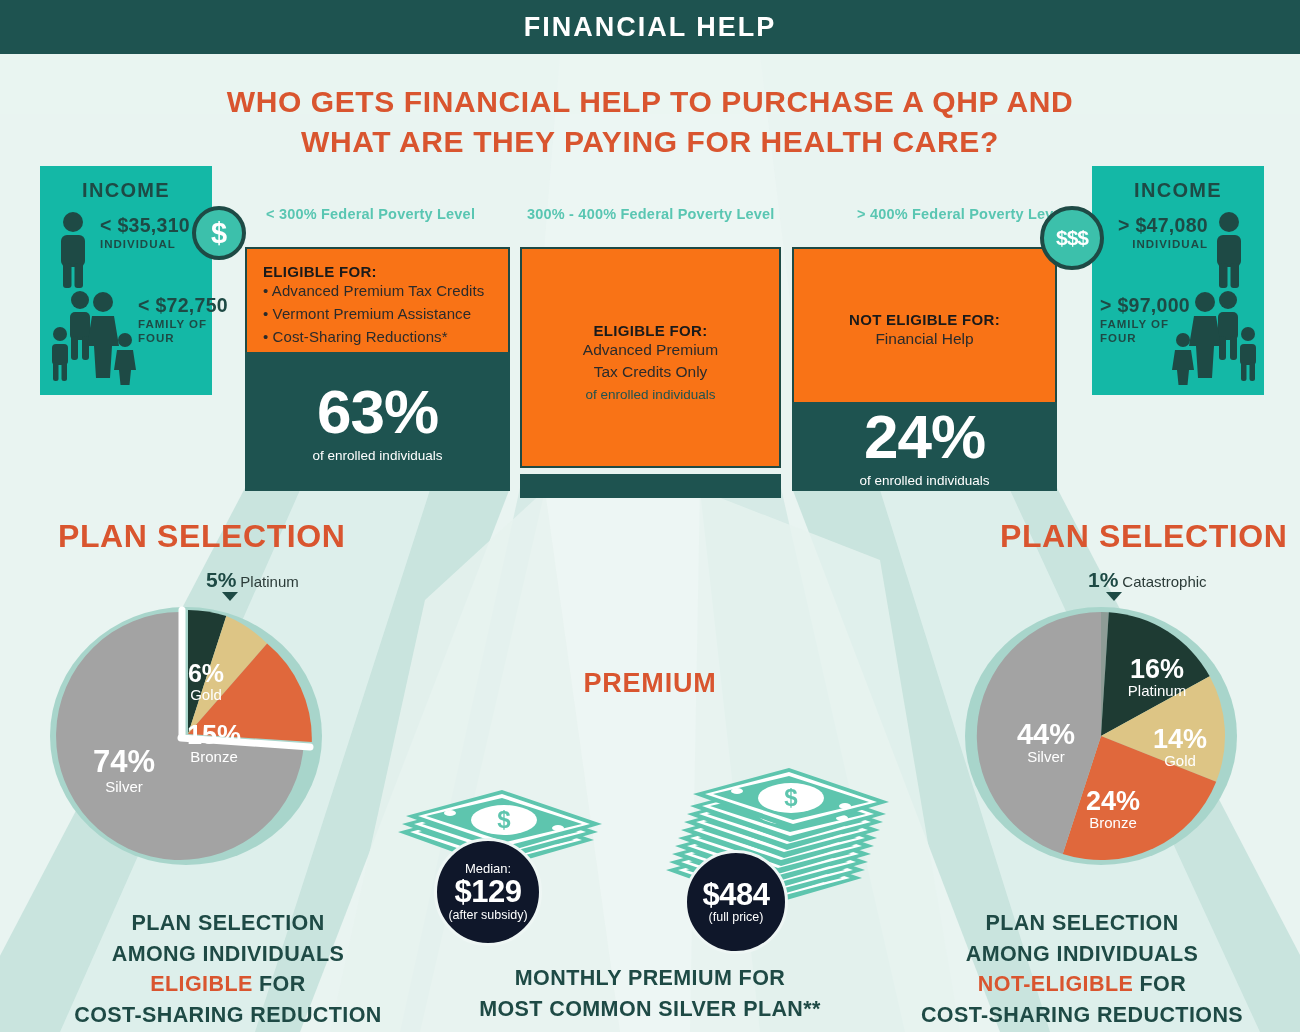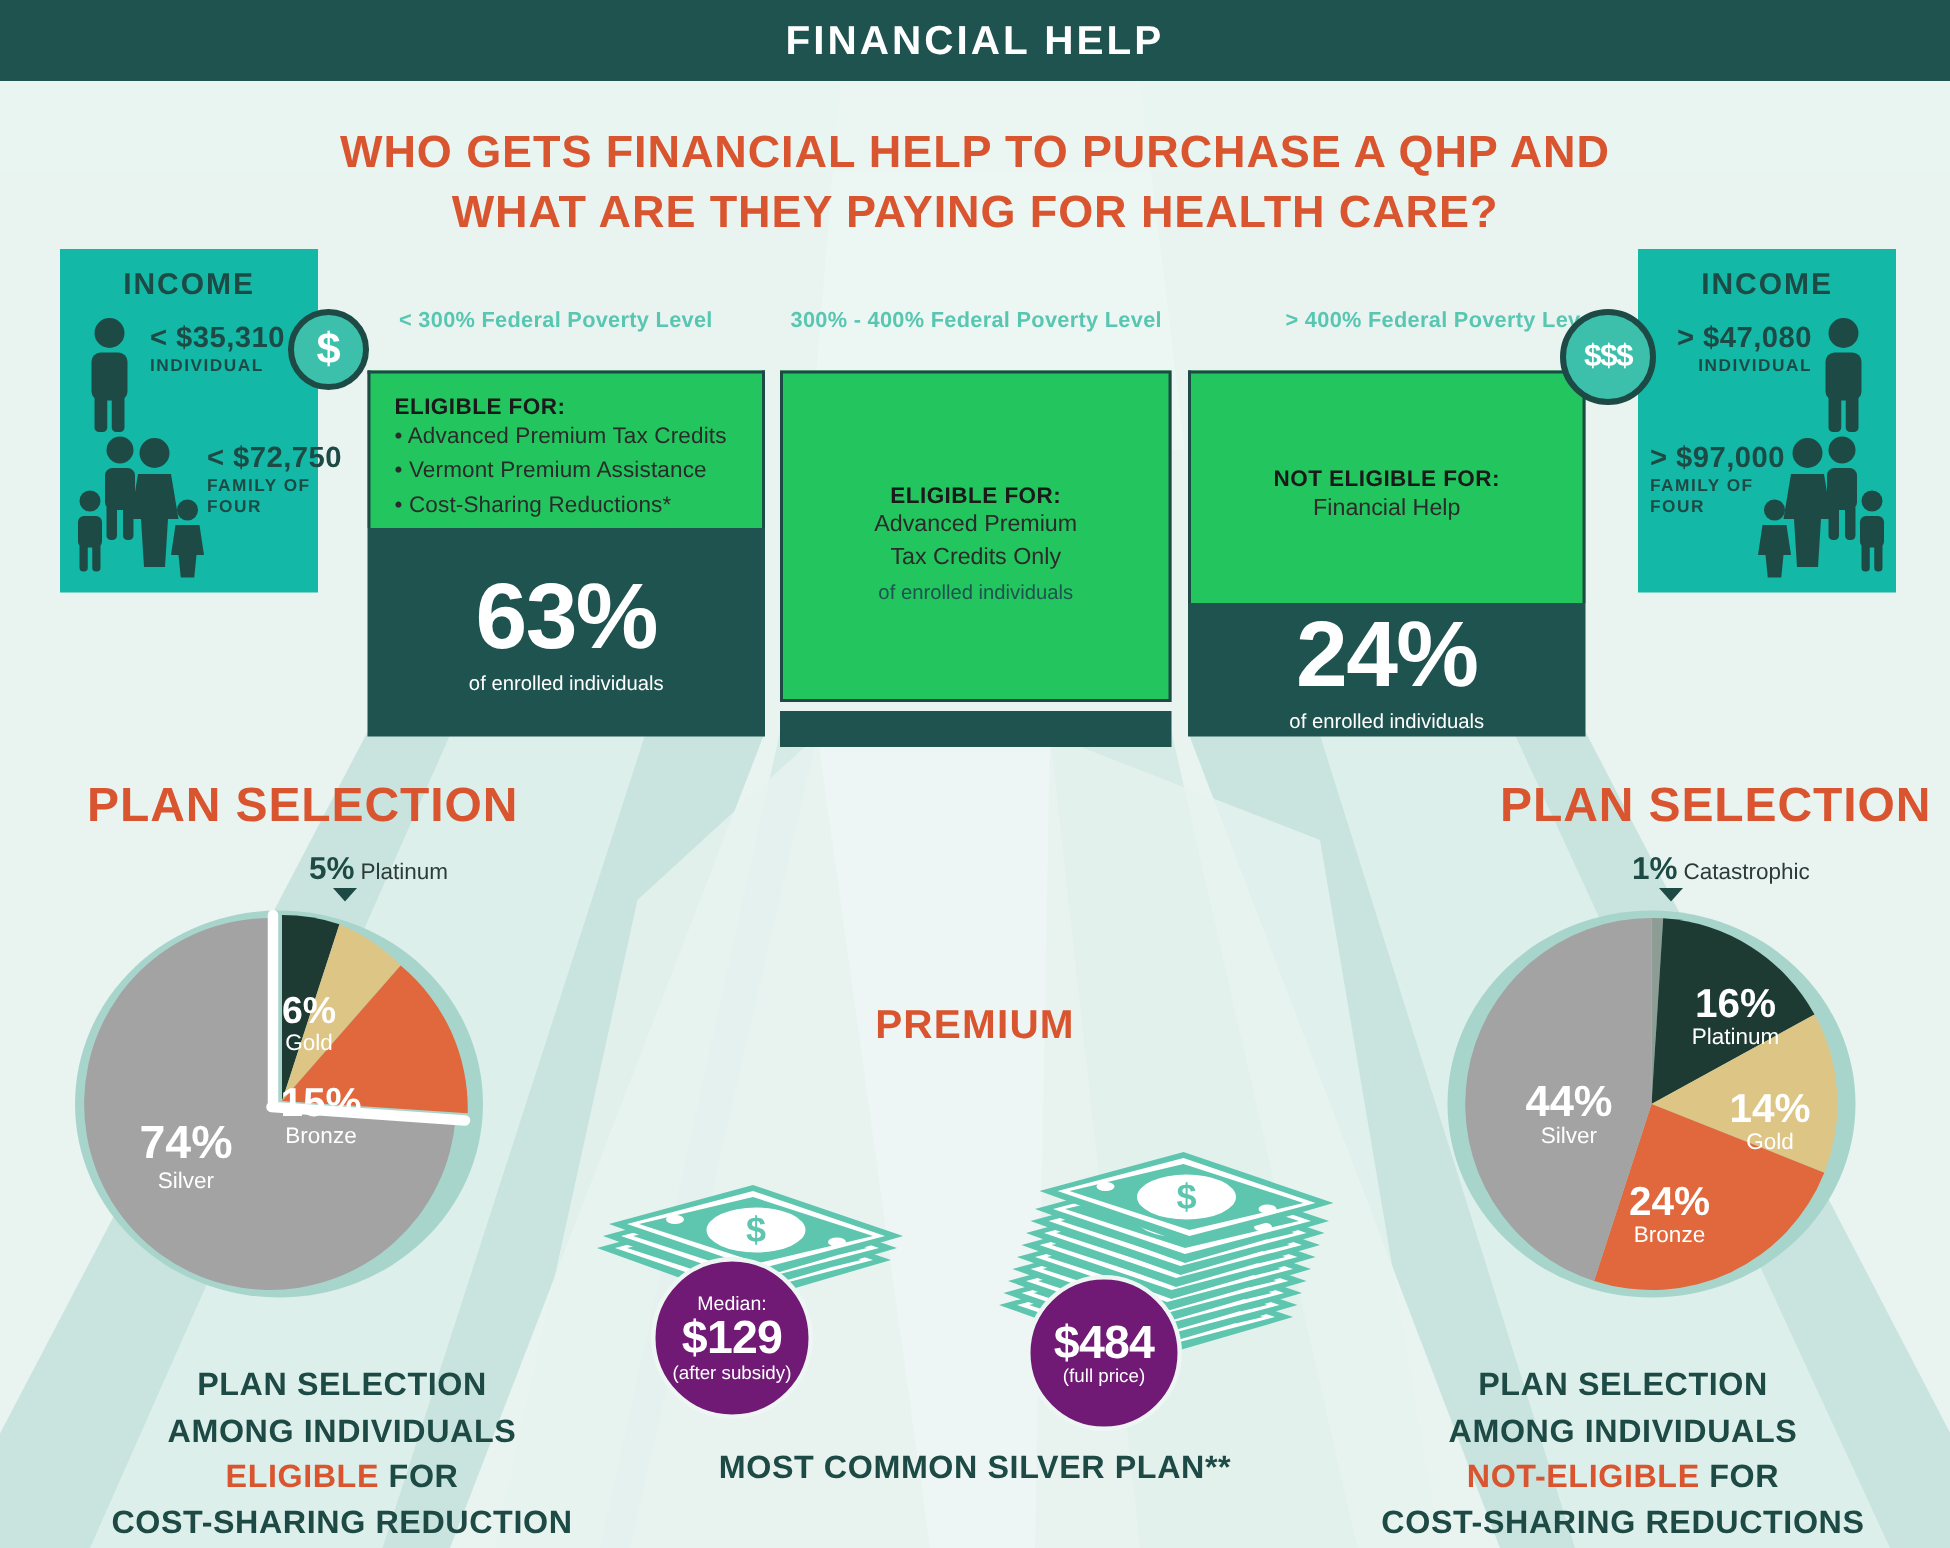--- a/index.html
+++ b/index.html
@@ -77,21 +77,21 @@
   #fpl-2 { left:527px; top:206px; }
   #fpl-3 { left:809px; top:206px;margin-left:48px; }
 
   
   .col { position:absolute; z-index:4; }
   #col-1 { left:245px;  top:247px; width:265px; }
   #col-2 { left:520px;  top:247px; width:261px; }
   #col-3 { left:792px;  top:247px; width:265px; }
 
   .col-top {
-    background:#22c55e; border-top:2px solid #1e4a45;
+    background:#f97316; border-top:2px solid #1e4a45;
     border-left:2px solid #1e4a45; border-right:2px solid #1e4a45;
   }
   #col-1 .col-top { height:105px; padding:14px 16px 0 16px; }
   #col-2 .col-top { height:221px; padding:73px 16px 0 16px; text-align:center;
                     border:2px solid #1e4a45; }
   #col-3 .col-top { height:155px; padding:62px 16px 0 16px; text-align:center; }
 
   .elig-head {
     color:#1a1a1a; font-weight:bold; font-size:15px; letter-spacing:.3px;
   }
@@ -142,21 +142,21 @@
 
   
   .pie-wrap { position:absolute; z-index:5; }
   #pie-left  { left:48px;  top:602px; width:286px; height:268px; }
   #pie-right { left:958px; top:602px; width:286px; height:268px; }
 
   
   #money { position:absolute; left:398px; top:740px; width:530px; height:180px; z-index:5;}
 
   .coin {
-    position:absolute; border-radius:50%; background:#701a75;
+    position:absolute; border-radius:50%; background:#0f172a;
     border:3px solid #eef6f4;
     display:flex; flex-direction:column; align-items:center; justify-content:center;
     color:#ffffff; z-index:7;
   }
   #coin-129 { left:434px; top:838px; width:108px; height:108px; }
   #coin-484 { left:684px; top:850px; width:104px; height:104px; }
   .coin-top { font-size:13px; line-height:1.1; }
   .coin-amt { font-size:31px; font-weight:bold; line-height:1.05; letter-spacing:-.5px;}
   .coin-bot { font-size:12.5px; line-height:1.1; }
 
@@ -467,16 +467,17 @@
   </div>
 
   <div class="caption" id="cap-right">
     <div>PLAN SELECTION</div>
     <div>AMONG INDIVIDUALS</div>
     <div><span class="hl">NOT-ELIGIBLE</span><span> FOR</span></div>
     <div>COST-SHARING REDUCTIONS</div>
   </div>
 
   <div class="caption" id="cap-center">
+    <div>MONTHLY PREMIUM FOR</div>
     <div>MOST COMMON SILVER PLAN**</div>
   </div>
 
 </div>
 
 </body></html>

